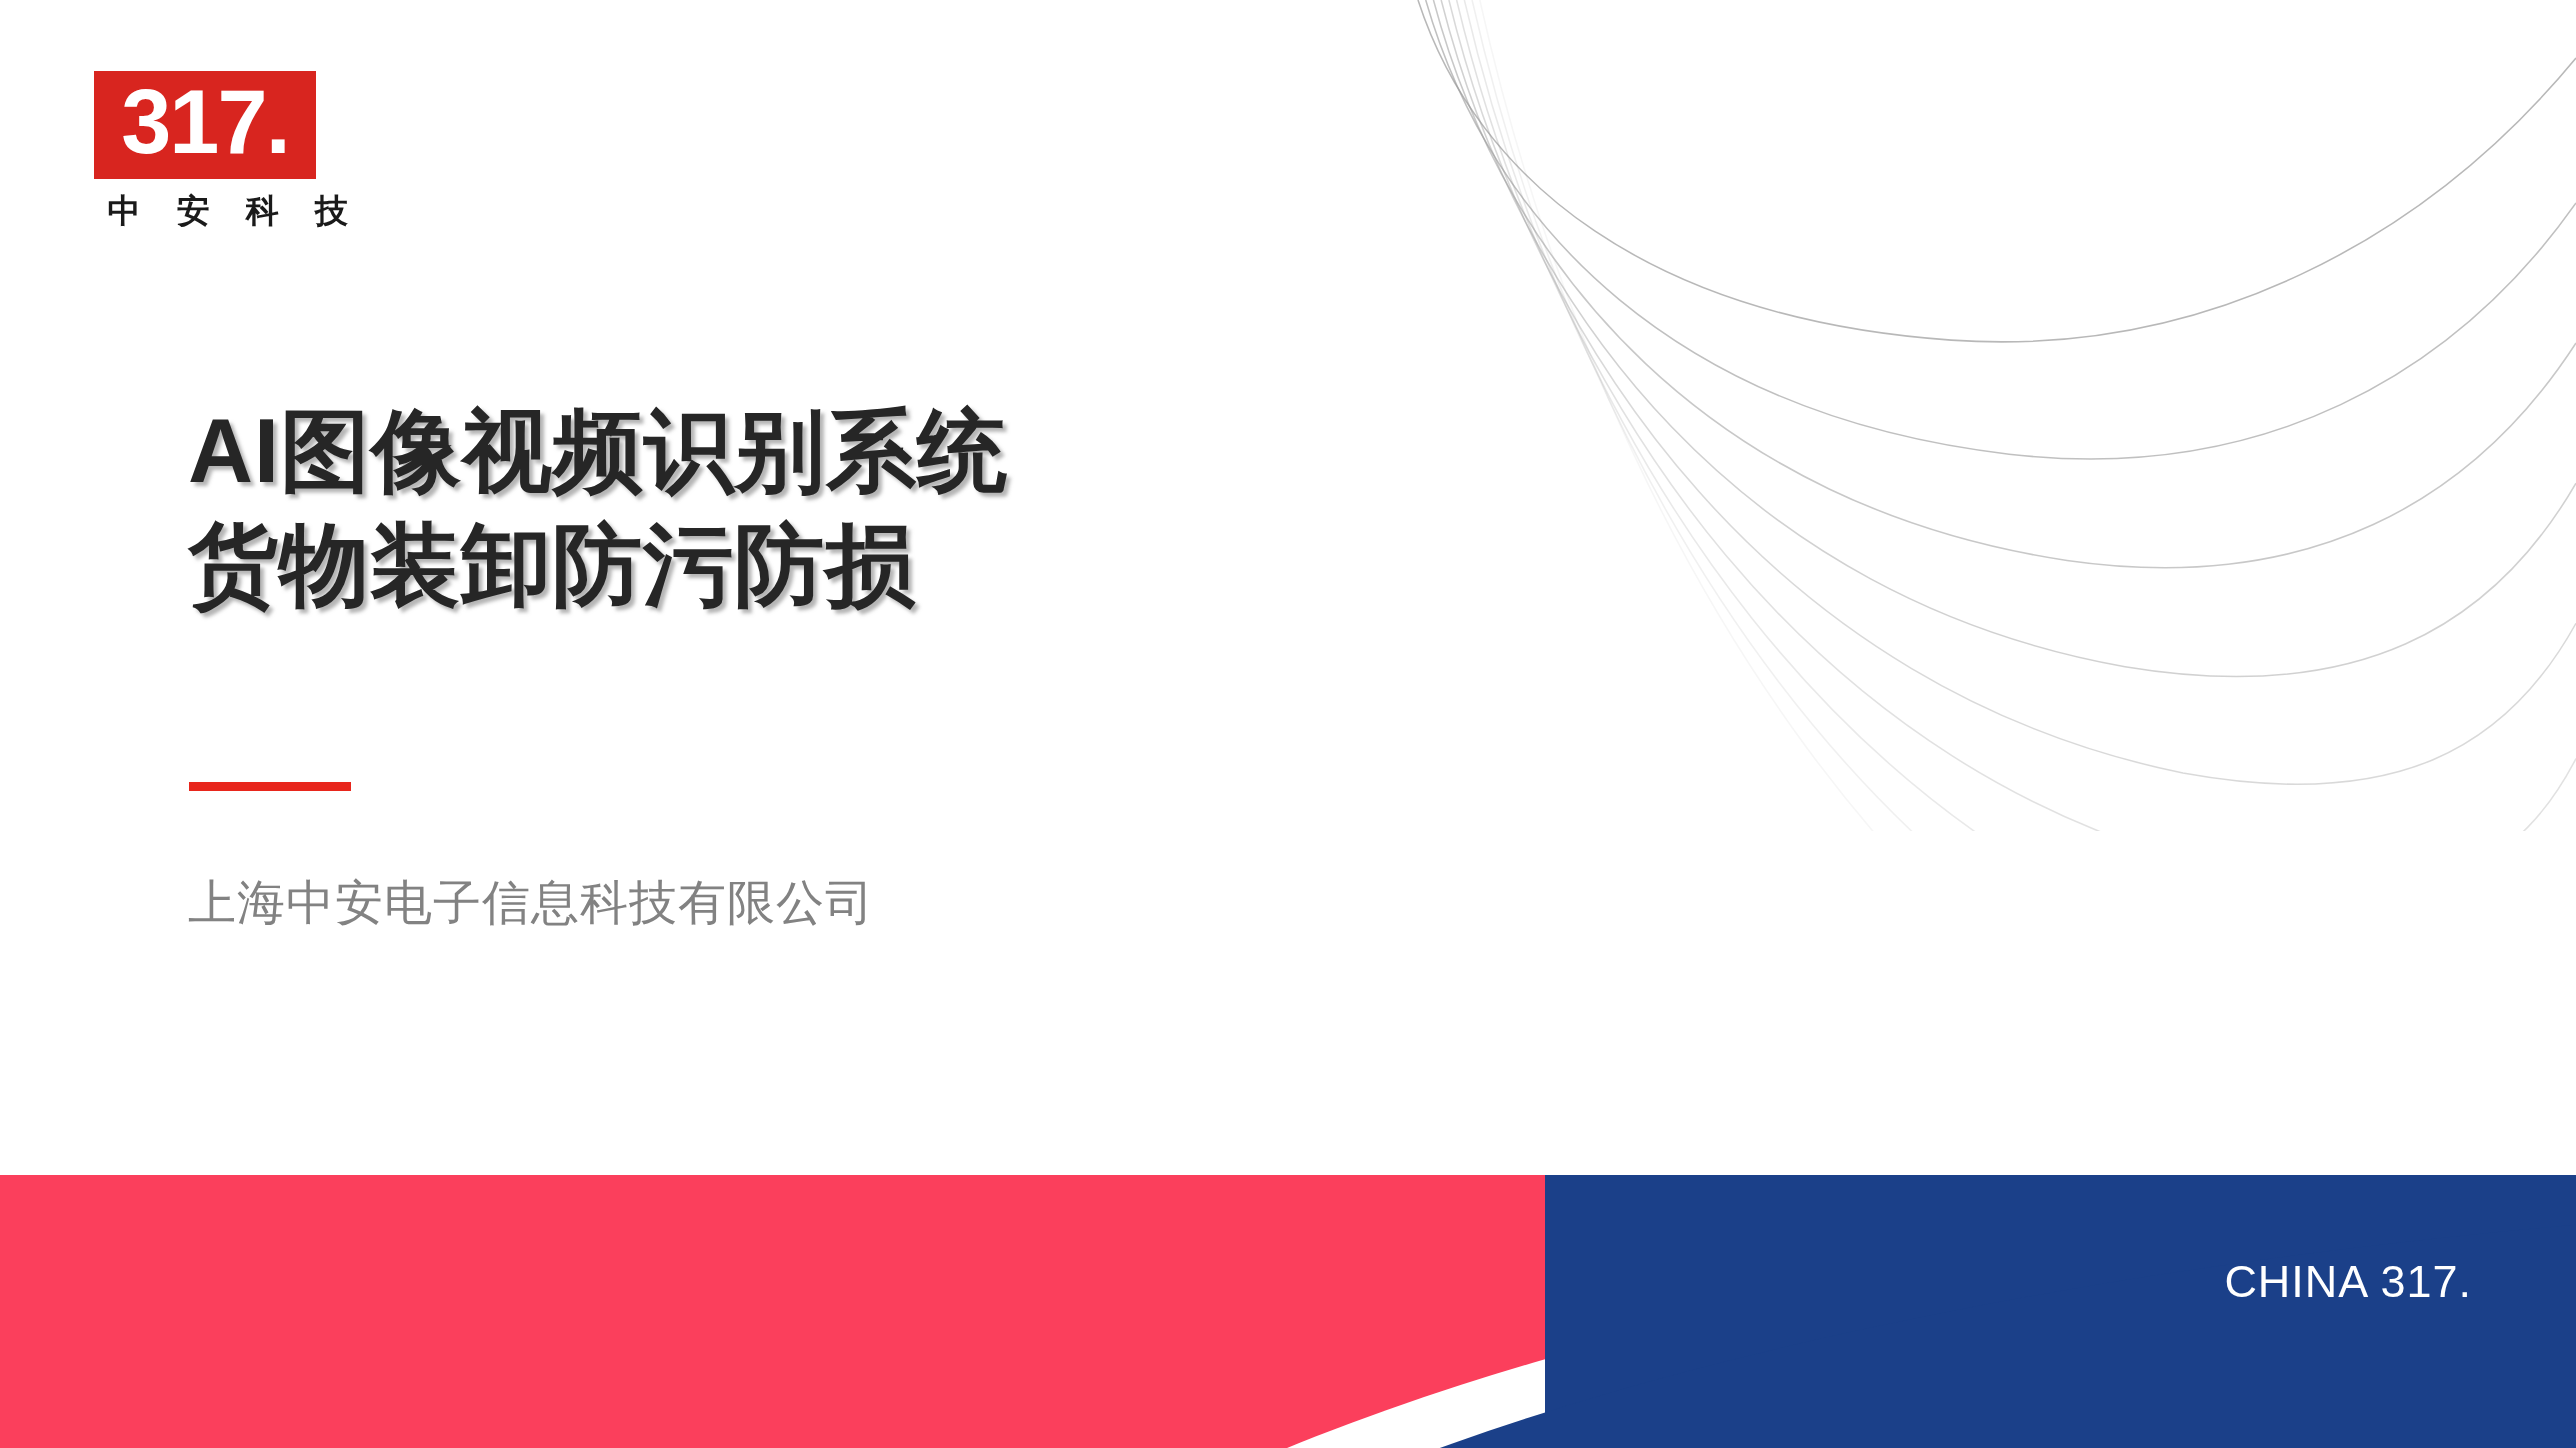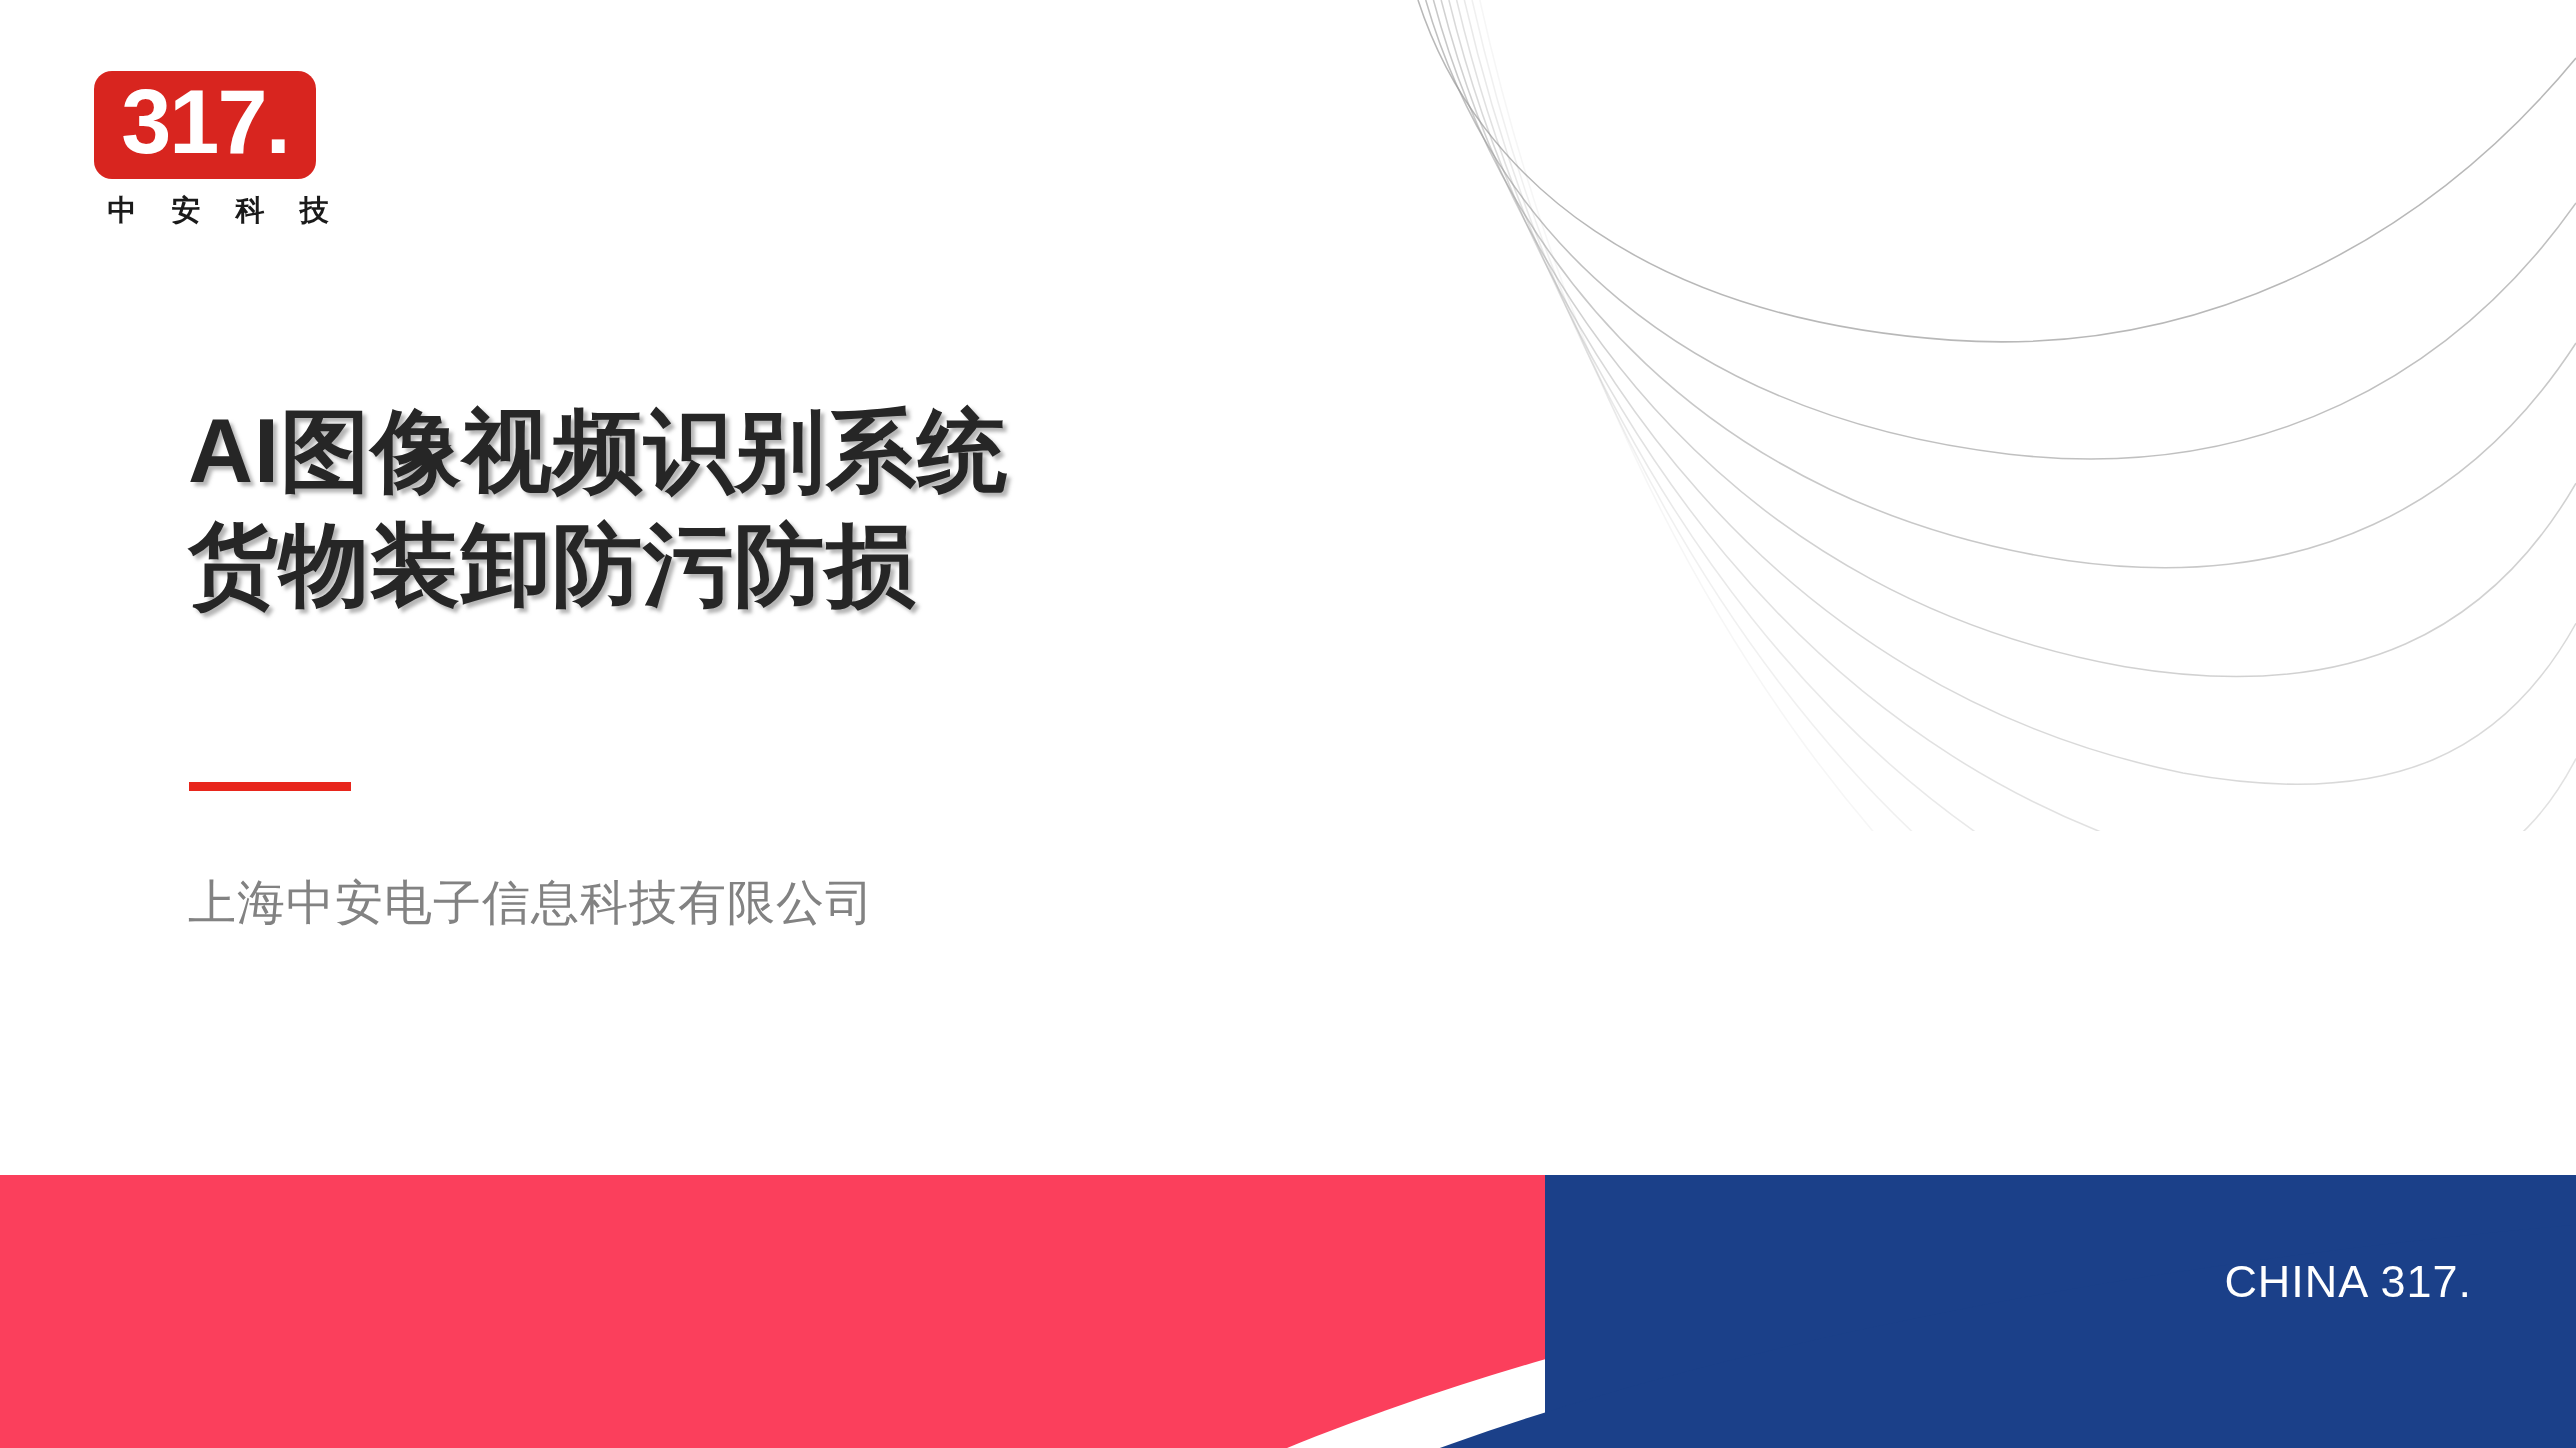--- a/index.html
+++ b/index.html
@@ -38,40 +38,39 @@
     width: 222px;
   }
   #logo-badge {
     width: 222px;
     height: 108px;
     background: #D8251F;
     display: flex;
     align-items: center;
     justify-content: center;
     box-sizing: border-box;
-    border-radius: 18px;
   }
   #logo-badge-text {
     color: #ffffff;
     font-family: "Liberation Sans", "DejaVu Sans", sans-serif;
     font-weight: 700;
     font-size: 90px;
     line-height: 90px;
     letter-spacing: -1.9px;
     transform: translateY(-2.9px);
     white-space: nowrap;
   }
   #logo-subtext {
     margin-top: 14.5px;
     width: 222px;
     text-align: center;
     color: #1a1a1a;
     font-family: "Liberation Sans", "DejaVu Sans", sans-serif;
     font-weight: 700;
-    font-size: 29px;
+    font-size: 33px;
     line-height: 33px;
     letter-spacing: 13.5px;
     text-indent: 13.5px;
     white-space: nowrap;
   }
 
   
   #headline {
     position: absolute;
     left: 188px;

